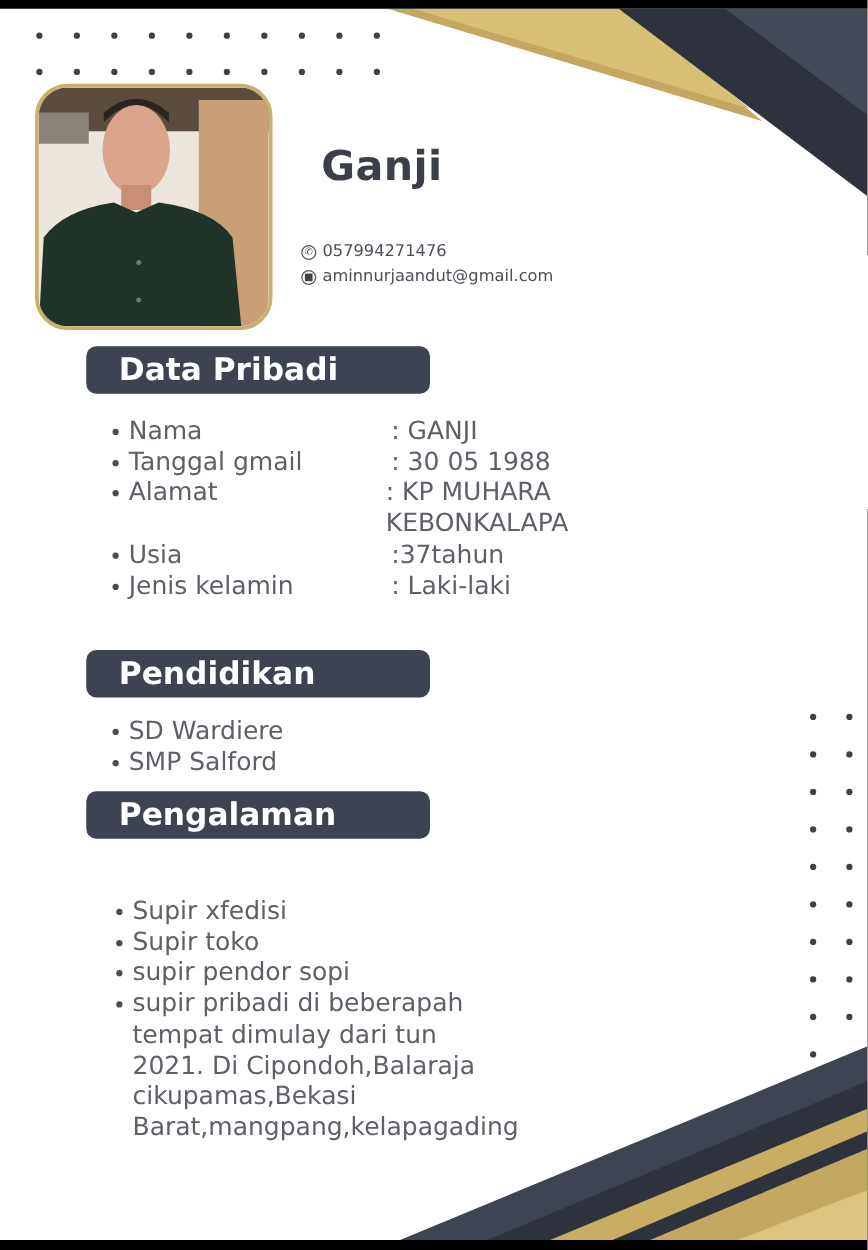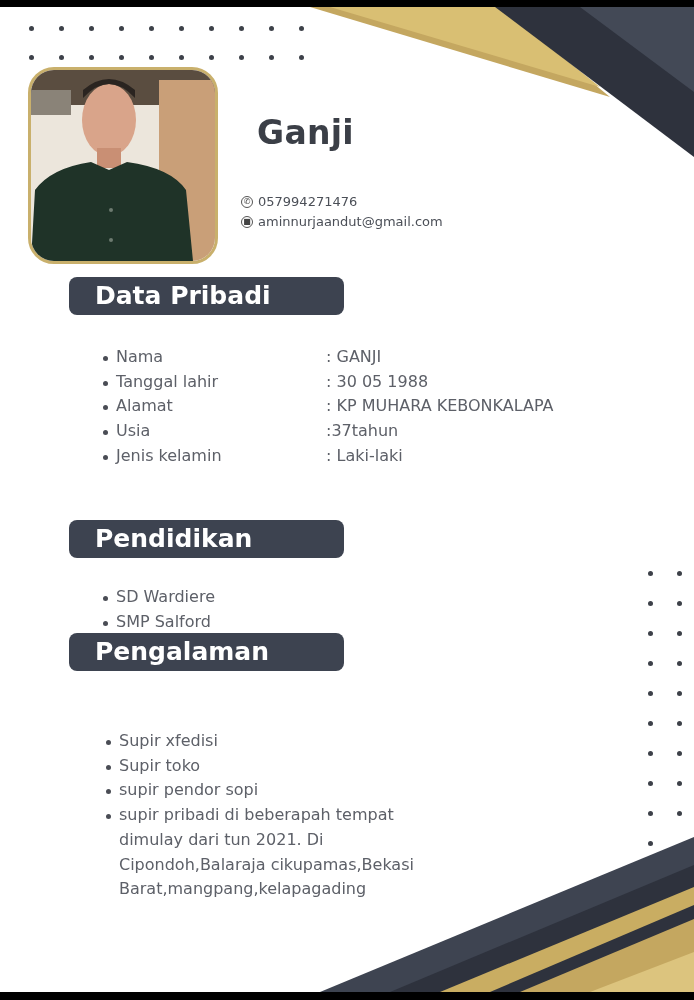--- a/index.html
+++ b/index.html
@@ -6,21 +6,21 @@
   body { width: 694px; height: 1000px; position: relative; overflow: hidden; background: #000; font-family: "DejaVu Sans", sans-serif; }
   .page { position: absolute; left: 0; top: 7px; width: 694px; height: 985px; background: #ffffff; overflow: hidden; }
   .deco { position: absolute; left: 0; top: 0; width: 694px; height: 985px; }
   .dot { position: absolute; width: 5px; height: 5px; border-radius: 50%; background: #3d4149; }
   .photo-frame { position: absolute; left: 28px; top: 60px; width: 190px; height: 197px; border-radius: 26px; border: 3px solid #c9b06c; box-sizing: border-box; overflow: hidden; background: #e9e1d4; }
   .photo-frame svg { display: block; }
   .name { position: absolute; left: 241px; top: 106px; font-size: 33px; font-weight: bold; color: #3b3f47; letter-spacing: 0.3px; margin-left: 16px; }
   .contact { position: absolute; left: 241px; font-size: 13px; color: #4b4f57; display: flex; align-items: center; }
   .contact .ic { width: 12px; height: 12px; border: 1px solid #555; border-radius: 50%; margin-right: 5px; display: inline-flex; align-items: center; justify-content: center; font-size: 8px; color: #444; box-sizing: border-box; }
   .section-head { position: absolute; left: 69px; width: 275px; height: 38px; background: #3d4350; border-radius: 8px; color: #ffffff; font-weight: bold; font-size: 25px; line-height: 38px; padding-left: 26px; box-sizing: border-box; }
-  ul.list { position: absolute; margin: 17px; padding: 0; list-style: none; font-size: 16px; color: #5d6068; }
+  ul.list { position: absolute; margin: 4px; padding: 0; list-style: none; font-size: 20px; color: #5d6068; }
   ul.list li { position: relative; padding-left: 16px; line-height: 24.7px; }
   ul.list li::before { content: ""; position: absolute; left: 3px; top: 11px; width: 5px; height: 5px; border-radius: 50%; background: #4a4d55; }
   .kv { display: flex; }
   .kv .k { width: 210px; }
 </style>
 </head>
 <body>
 
 <div class="page">
 
@@ -109,21 +109,21 @@
     <span>aminnurjaandut@gmail.com</span>
   </div>
 
   <div class="section-head" style="top:270px">Data Pribadi</div>
   <ul class="list" style="left:83px;top:321px;width:500px">
     <li class="kv">
         <span class="k">Nama</span>
         <span>: GANJI</span>
       </li>
     <li class="kv">
-        <span class="k">Tanggal lahir</span>
+        <span class="k">Tanggal gmail</span>
         <span>: 30 05 1988</span>
       </li>
     <li class="kv">
         <span class="k">Alamat</span>
         <span>: KP MUHARA KEBONKALAPA</span>
       </li>
     <li class="kv">
         <span class="k">Usia</span>
         <span>:37tahun</span>
       </li>

